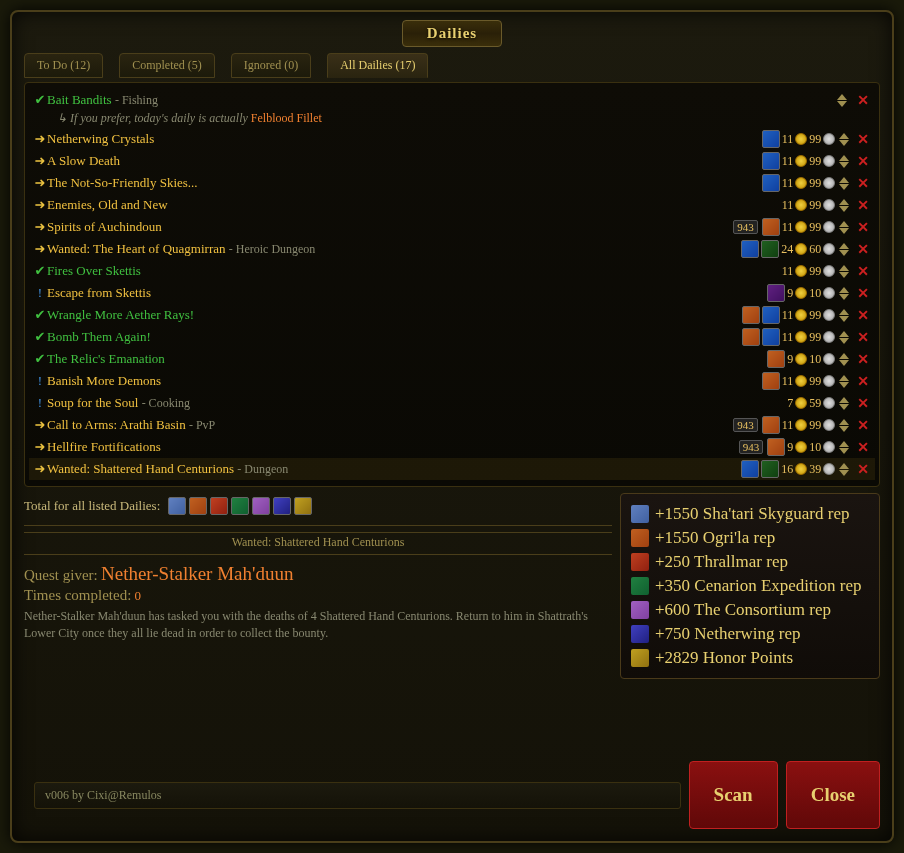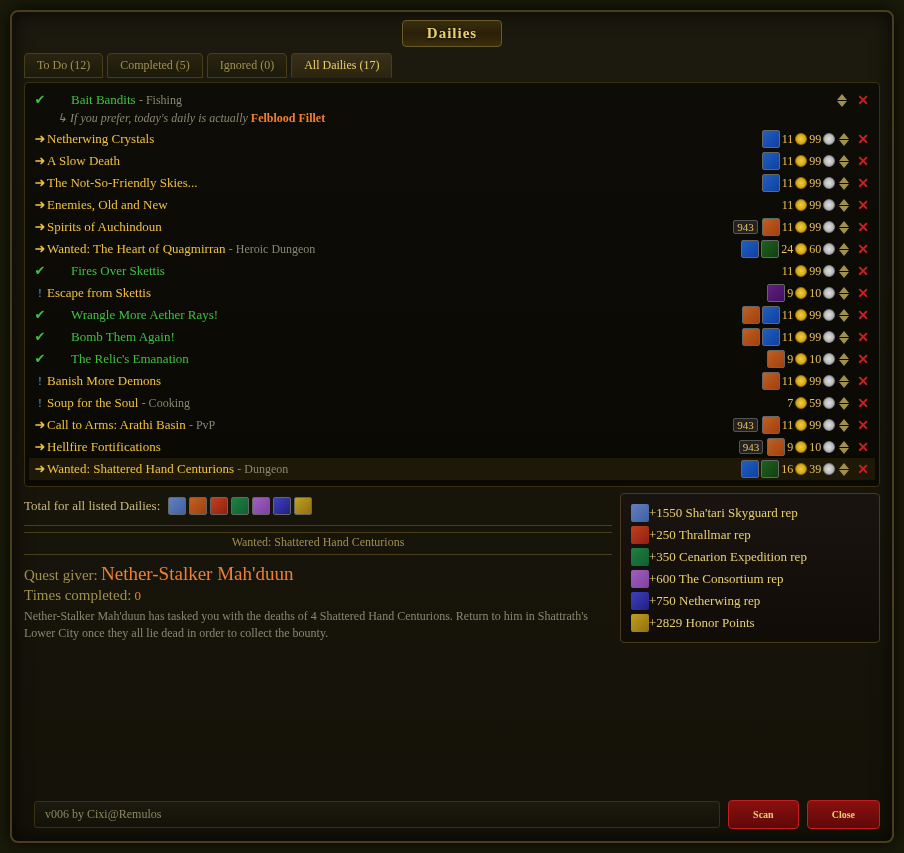--- a/index.html
+++ b/index.html
@@ -42,21 +42,21 @@
       font-size: 15px;
       font-weight: bold;
       letter-spacing: 1px;
       text-shadow: 0 1px 3px rgba(0,0,0,0.8);
       text-align: center;
     }
 
     .tabs-bar {
       display: flex;
       padding: 0 12px;
-      gap: 4px;
+      gap: 16px;
       margin-bottom: 4px;
     }
 
     .tab {
       padding: 4px 12px;
       border: 1px solid #4a3e1a;
       border-radius: 4px 4px 0 0;
       background: linear-gradient(180deg, #2a2410 0%, #1c1a0a 100%);
       color: #a09050;
       font-size: 12px;
@@ -86,34 +86,34 @@
       padding: 2px 4px;
       min-height: 22px;
     }
 
     .quest-name {
       flex: 1;
       color: #f0c040;
       font-size: 13px;
     }
 
-    .quest-name.green { color: #40c040; margin-left: 24px; }
+    .quest-name.green { color: #40c040; }
     .quest-name .sub-label {
       color: #888870;
       font-size: 12px;
     }
 
     .sub-note {
       padding: 0 4px 2px 28px;
       color: #888870;
       font-size: 12px;
       font-style: italic;
     }
 
-    .sub-note .highlight { color: #f08030; font-style: normal; font-weight: bold; }
+    .sub-note .highlight { color: #f08030; font-style: normal; font-weight: normal; }
 
     .quest-rewards {
       display: flex;
       align-items: center;
       gap: 2px;
       margin-left: 6px;
       flex-shrink: 0;
     }
 
     .reward-num {
@@ -220,22 +220,23 @@
       border: 1px solid #4a3a1a;
       border-radius: 4px;
       padding: 8px 10px;
       min-width: 260px;
       flex-shrink: 0;
     }
 
     .tooltip-row {
       display: flex;
       align-items: center;
+      gap: 6px;
       padding: 2px 0;
-      font-size: 13px;
+      font-size: 17px;
       color: #e8d070;
     }
 
     .tooltip-icon {
       width: 18px;
       height: 18px;
       border-radius: 2px;
       flex-shrink: 0;
     }
 
@@ -293,25 +294,25 @@
       flex: 1;
       background: linear-gradient(180deg, #1c1a0e, #141208);
       border: 1px solid #3a3010;
       border-radius: 3px;
       padding: 5px 10px;
       color: #888860;
       font-size: 12px;
     }
 
     .btn {
-      padding: 8px 24px;
+      padding: 22px 24px;
       border-radius: 4px;
       cursor: pointer;
       font-family: 'Times New Roman', serif;
-      font-size: 10px;
+      font-size: 19px;
       font-weight: bold;
       border: 1px solid;
     }
 
     .btn-scan {
       background: linear-gradient(180deg, #8a1010, #600808);
       border-color: #c02020;
       color: #e8d070;
     }
 
@@ -675,20 +676,24 @@
         <div class="detail-text">Nether-Stalker Mah'duun has tasked you with the deaths of 4 Shattered Hand Centurions. Return to him in Shattrath's Lower City once they all lie dead in order to collect the bounty.</div>
       </div>
     </div>
 
     <div class="tooltip-box">
       <div class="tooltip-row">
         <div class="tooltip-icon skyguard"></div>
         <span>+1550 Sha'tari Skyguard rep</span>
       </div>
       <div class="tooltip-row">
+        <div class="tooltip-icon ogri"></div>
+        <span>+1550 Ogri'la rep</span>
+      </div>
+      <div class="tooltip-row">
         <div class="tooltip-icon thrallmar"></div>
         <span>+250 Thrallmar rep</span>
       </div>
       <div class="tooltip-row">
         <div class="tooltip-icon cenarion"></div>
         <span>+350 Cenarion Expedition rep</span>
       </div>
       <div class="tooltip-row">
         <div class="tooltip-icon consortium"></div>
         <span>+600 The Consortium rep</span>

